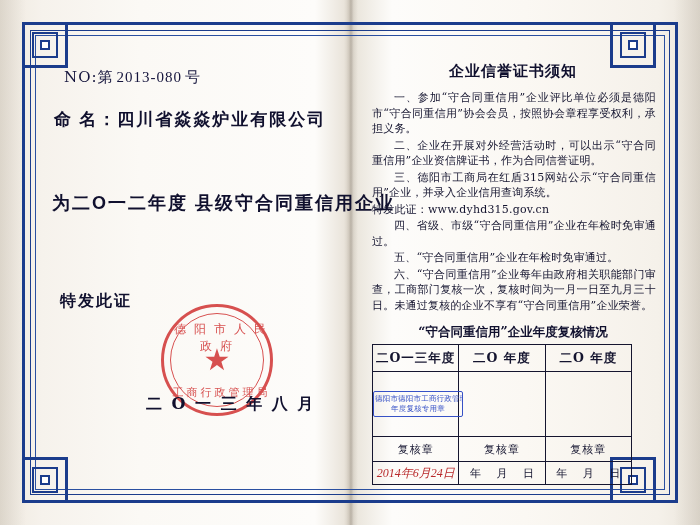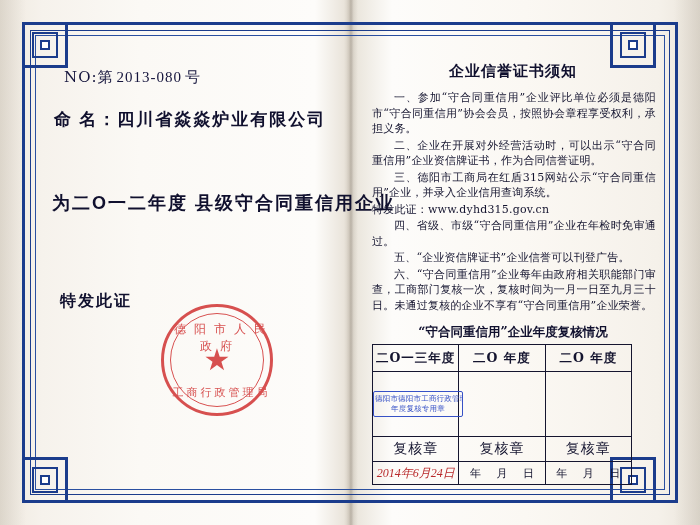--- a/index.html
+++ b/index.html
@@ -254,21 +254,21 @@
   table.review td {
     border: 1px solid #15152f;
     text-align: center;
     vertical-align: middle;
     font-family: "DejaVu Serif", serif;
     color: #14142f;
     padding: 0;
   }
   .row-year td { height: 26px; font-size: 12.5px; font-weight: 600; letter-spacing: 1px; }
   .row-body td { height: 64px; }
-  .row-sign td { height: 24px; font-size: 14px; }
+  .row-sign td { height: 24px; font-size: 11px; }
   .row-date td { height: 22px; font-size: 11px; }
 
   
   .blue-stamp {
     position: relative;
     width: 86px;
     margin: 0 auto;
     border: 1.5px solid #2d49c4;
     border-radius: 2px;
     padding: 2px 1px;
@@ -322,33 +322,34 @@
 
     <div class="issue-line">特发此证</div>
 
     <div class="seal">
       <div class="seal-inner-ring"></div>
       <div class="seal-text-top">德阳市人民政府</div>
       <div class="seal-star">★</div>
       <div class="seal-text-bottom">工商行政管理局</div>
     </div>
 
+    <div class="date-line">二 O 一 三 年 八 月</div>
   </div>
 
   <div class="right-page">
 
     <div class="notice-title">企业信誉证书须知</div>
 
     <div class="notice-body">
       <p class="notice-p">一、参加“守合同重信用”企业评比单位必须是德阳市“守合同重信用”协会会员，按照协会章程享受权利，承担义务。</p>
       <p class="notice-p">二、企业在开展对外经营活动时，可以出示“守合同重信用”企业资信牌证书，作为合同信誉证明。</p>
       <p class="notice-p">三、德阳市工商局在红盾315网站公示“守合同重信用”企业，并录入企业信用查询系统。</p>
       <p class="notice-p no-indent">特发此证：www.dyhd315.gov.cn</p>
       <p class="notice-p">四、省级、市级“守合同重信用”企业在年检时免审通过。</p>
-      <p class="notice-p">五、“企业资信牌证书”企业信誉可以刊登广告。</p>
+      <p class="notice-p">五、“守合同重信用”企业在年检时免审通过。</p>
       <p class="notice-p">六、“守合同重信用”企业每年由政府相关职能部门审查，工商部门复核一次，复核时间为一月一日至九月三十日。未通过复核的企业不享有“守合同重信用”企业荣誉。</p>
     </div>
 
     <div class="table-title">“守合同重信用”企业年度复核情况</div>
 
     <table class="review">
       <tbody>
           <tr class="row-year">
         <td>二O一三年度</td>
         <td>二O      年度</td>

